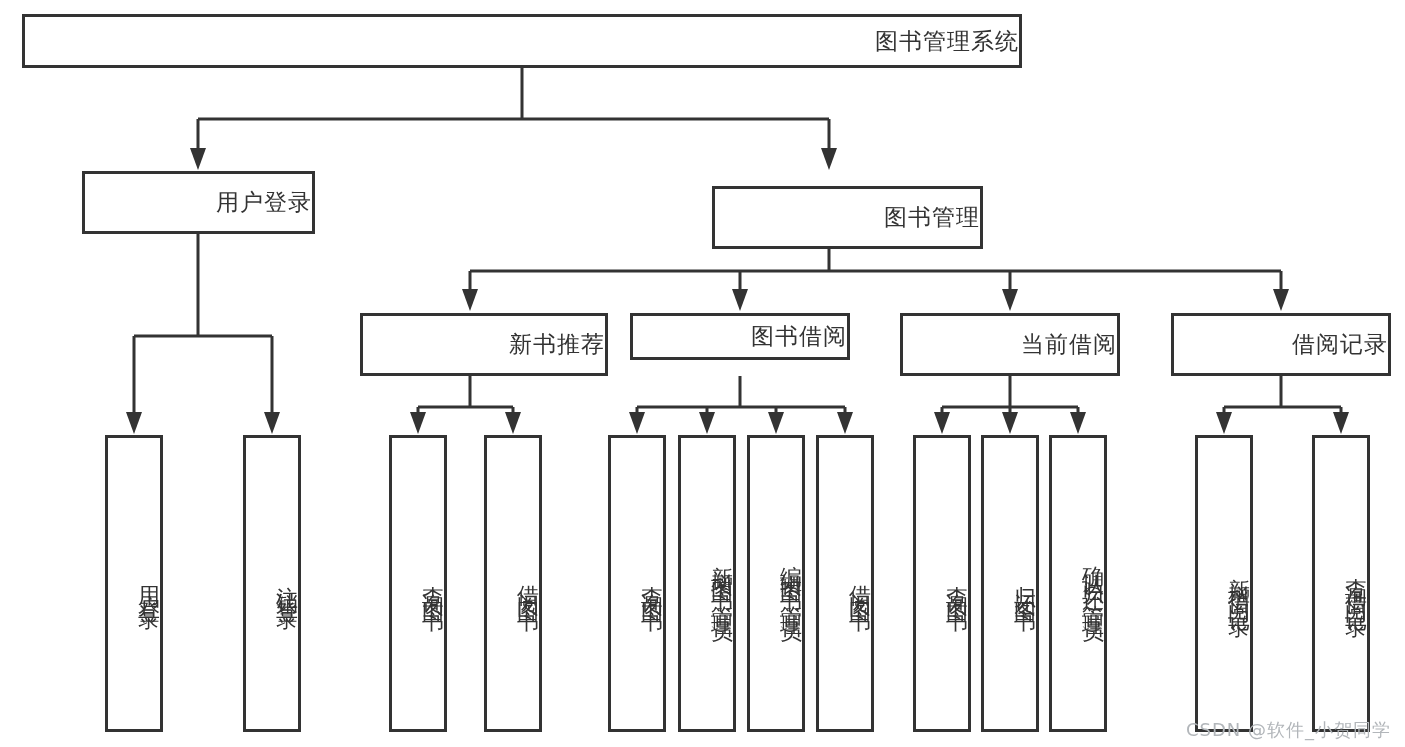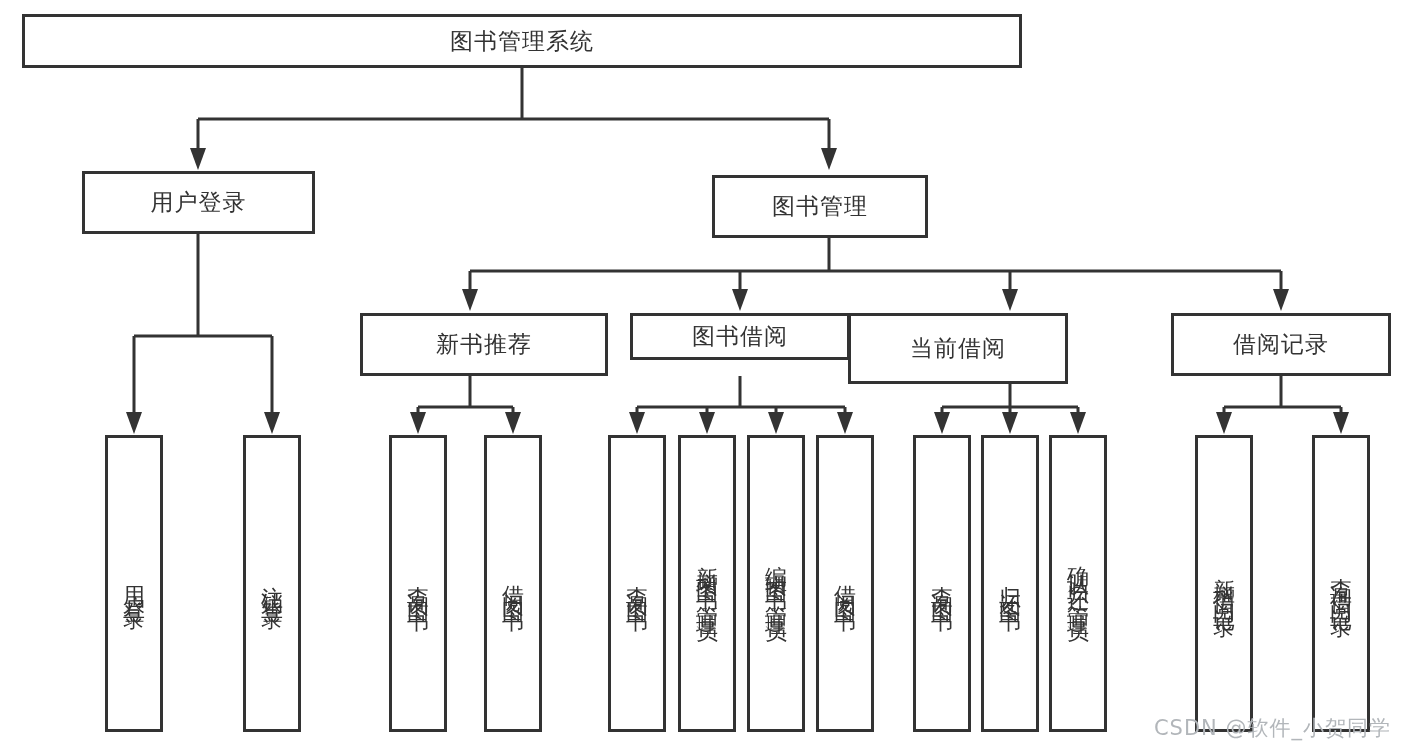--- a/index.html
+++ b/index.html
@@ -5,30 +5,30 @@
   html,body{margin:0;padding:0;background:#ffffff;}
   .canvas{
     position:relative;width:1405px;height:747px;background:#ffffff;
     font-family:"DejaVu Sans","Liberation Sans",sans-serif;overflow:hidden;
   }
   .connectors{position:absolute;left:0;top:0;pointer-events:none;}
   .connectors path{stroke:#333333;stroke-width:3;fill:none;}
   .connectors polygon{fill:#333333;stroke:none;}
   .hbox,.vbox{
     position:absolute;box-sizing:border-box;border:3px solid #333333;background:#ffffff;
-    display:flex;align-items:center;justify-content:center;color:#333333;
+    display:flex;align-items:center;justify-content:flex-end;color:#333333;
   }
   .hbox{font-size:23px;letter-spacing:1px;white-space:nowrap;}
   .vbox{width:58px;height:297px;top:435px;}
   .vtext{
     writing-mode:vertical-rl;text-orientation:mixed;
     font-size:22px;letter-spacing:8px;line-height:1;display:block;
   }
   .watermark{
-    position:absolute;right:14px;bottom:5px;font-size:21px;color:#b2b6ba;
+    position:absolute;right:14px;bottom:5px;font-size:18px;color:#b2b6ba;
     letter-spacing:1px;white-space:nowrap;
   }
 </style>
 </head>
 <body>
 
 <div class="canvas">
 
   <svg class="connectors" width="1405" height="747" viewBox="0 0 1405 747">
 
@@ -66,31 +66,31 @@
     <polygon points="1341,434 1333,412 1349,412"></polygon>
   </svg>
 
   <div class="hbox" style="left:22px;top:14px;width:1000px;height:54px">
     <span>图书管理系统</span>
   </div>
 
   <div class="hbox" style="left:82px;top:171px;width:233px;height:63px">
     <span>用户登录</span>
   </div>
-  <div class="hbox" style="left:712px;top:175px;width:216px;height:63px">
+  <div class="hbox" style="left:712px;top:186px;width:271px;height:63px">
     <span>图书管理</span>
   </div>
 
   <div class="hbox" style="left:360px;top:313px;width:248px;height:63px">
     <span>新书推荐</span>
   </div>
   <div class="hbox" style="left:630px;top:313px;width:220px;height:47px">
     <span>图书借阅</span>
   </div>
-  <div class="hbox" style="left:848px;top:313px;width:220px;height:71px">
+  <div class="hbox" style="left:900px;top:313px;width:220px;height:63px">
     <span>当前借阅</span>
   </div>
   <div class="hbox" style="left:1171px;top:313px;width:220px;height:63px">
     <span>借阅记录</span>
   </div>
 
   <div class="vbox" style="left:105px">
     <span class="vtext">用户登录</span>
   </div>
   <div class="vbox" style="left:243px">

